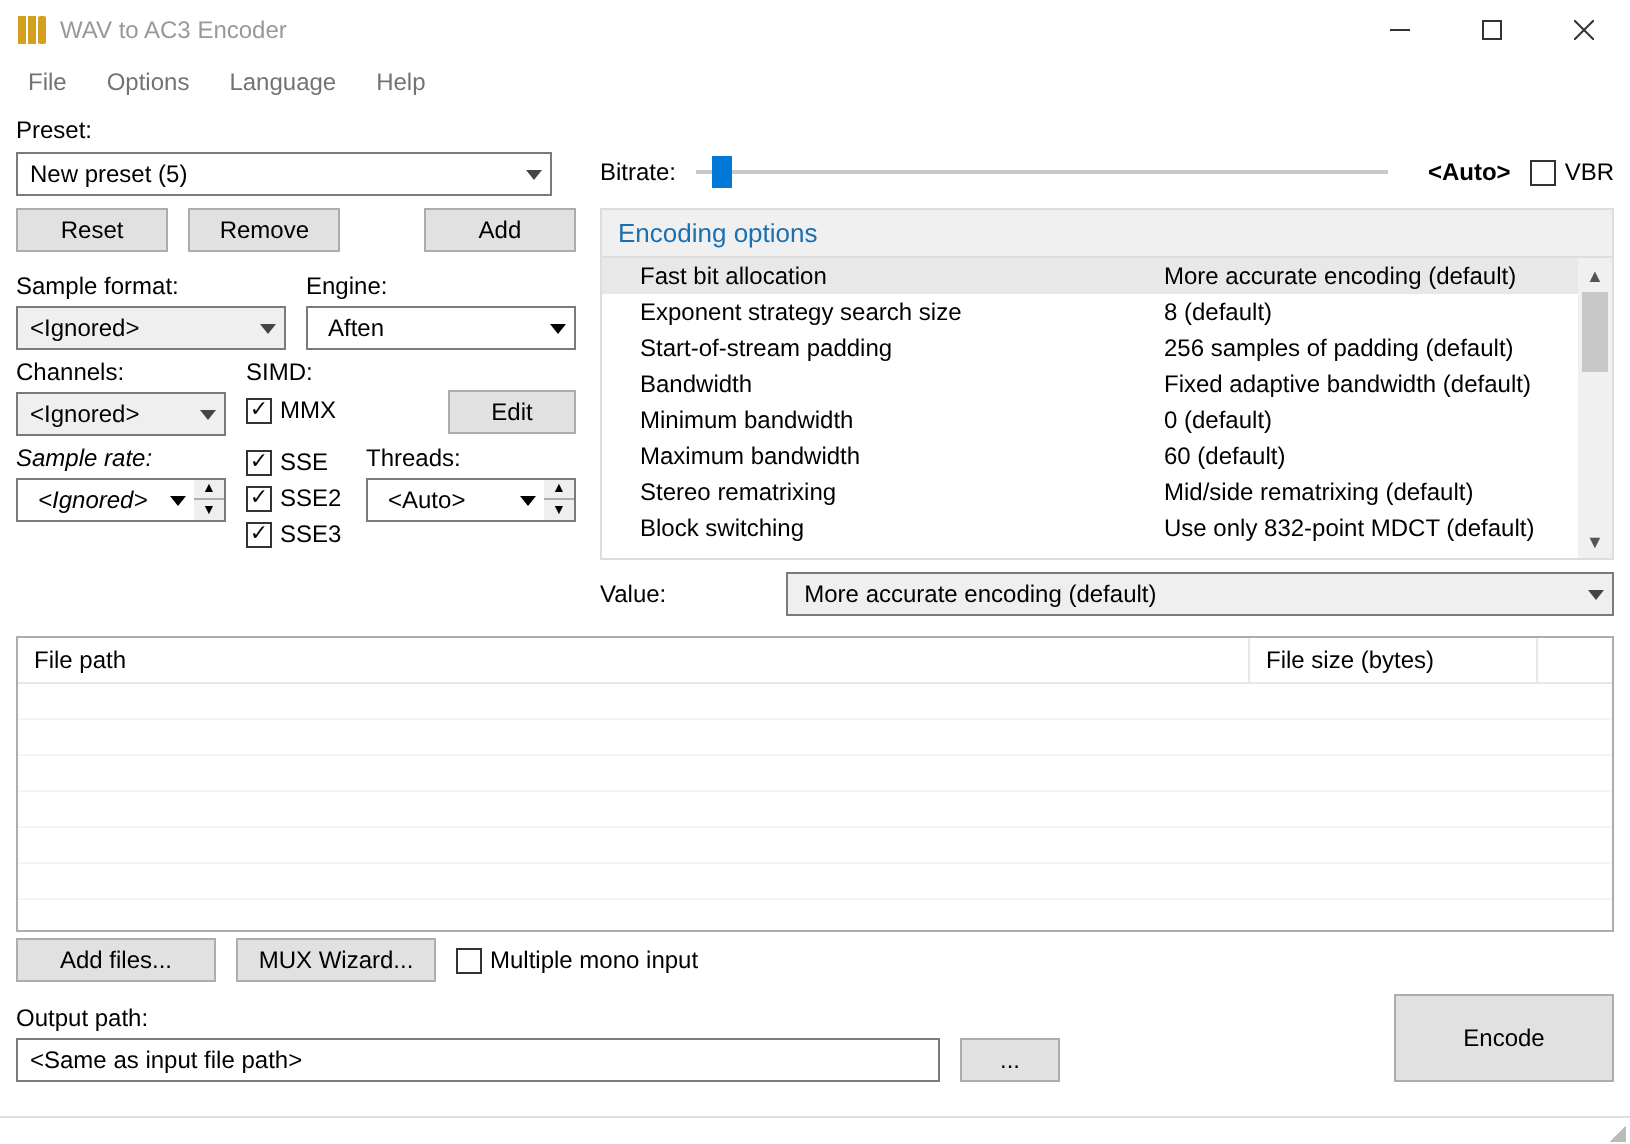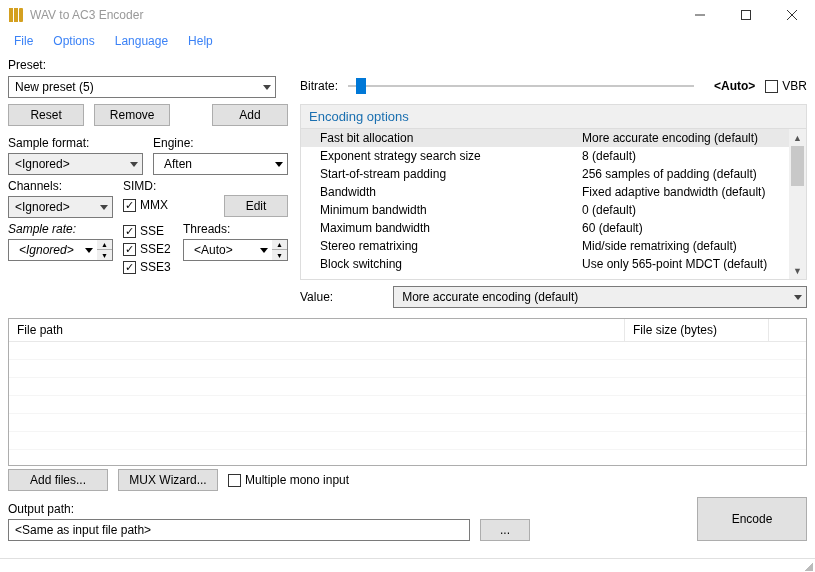--- a/index.html
+++ b/index.html
@@ -1,21 +1,21 @@
 <!DOCTYPE html>
 <html><head>
 <meta charset="utf-8">
 <style>
 * { box-sizing: border-box; margin: 0; padding: 0; font-family: "Segoe UI", Tahoma, sans-serif; font-size: 12px; }
 body { background: #fff; color: #000; width: 815px; height: 572px; overflow: hidden; display: flex; flex-direction: column; }
 .titlebar { height: 30px; display: flex; align-items: center; padding: 0 0 0 8px; }
 .titlebar .icon { width: 16px; height: 16px; margin-right: 6px; display: inline-flex; }
 .titlebar .title { color: #999; font-size: 12px; flex: 1; }
 .titlebar .ctl { width: 46px; height: 30px; display: flex; align-items: center; justify-content: center; color: #333; }
-.menubar { height: 22px; display: flex; align-items: center; padding: 0 4px; color: #3b82f6; }
+.menubar { height: 22px; display: flex; align-items: center; padding: 0 4px; color: #737373; }
 .menubar .mi { padding: 2px 10px; }
 .content { flex: 1; padding: 6px 8px 8px 8px; display: flex; flex-direction: column; }
 .row { display: flex; align-items: center; }
 .label { color: #000; }
 .preset-row { margin-bottom: 4px; }
 .preset-select { width: 280px; height: 22px; border: 1px solid #7a7a7a; background: #fff; display: flex; align-items: center; justify-content: space-between; padding: 0 4px 0 6px; margin-right: 12px; }
 .btn { height: 22px; min-width: 64px; border: 1px solid #adadad; background: #e1e1e1; display: flex; align-items: center; justify-content: center; padding: 0 10px; cursor: default; user-select: none; }
 .btn.dark { background: #e1e1e1; }
 .left-col { width: 280px; }
 .right-col { flex: 1; margin-left: 12px; }
@@ -246,21 +246,21 @@
             <div class="opt-row">
               <div class="opt-name">Maximum bandwidth</div>
               <div class="opt-val">60 (default)</div>
             </div>
             <div class="opt-row">
               <div class="opt-name">Stereo rematrixing</div>
               <div class="opt-val">Mid/side rematrixing (default)</div>
             </div>
             <div class="opt-row">
               <div class="opt-name">Block switching</div>
-              <div class="opt-val">Use only 565-point MDCT (default)</div>
+              <div class="opt-val">Use only 832-point MDCT (default)</div>
             </div>
           </div>
         <div class="opt-scroll">
           <div class="arr">▲</div>
           <div class="thumb"></div>
           <div class="track"></div>
           <div class="arr">▼</div>
         </div>
       </div>
 

